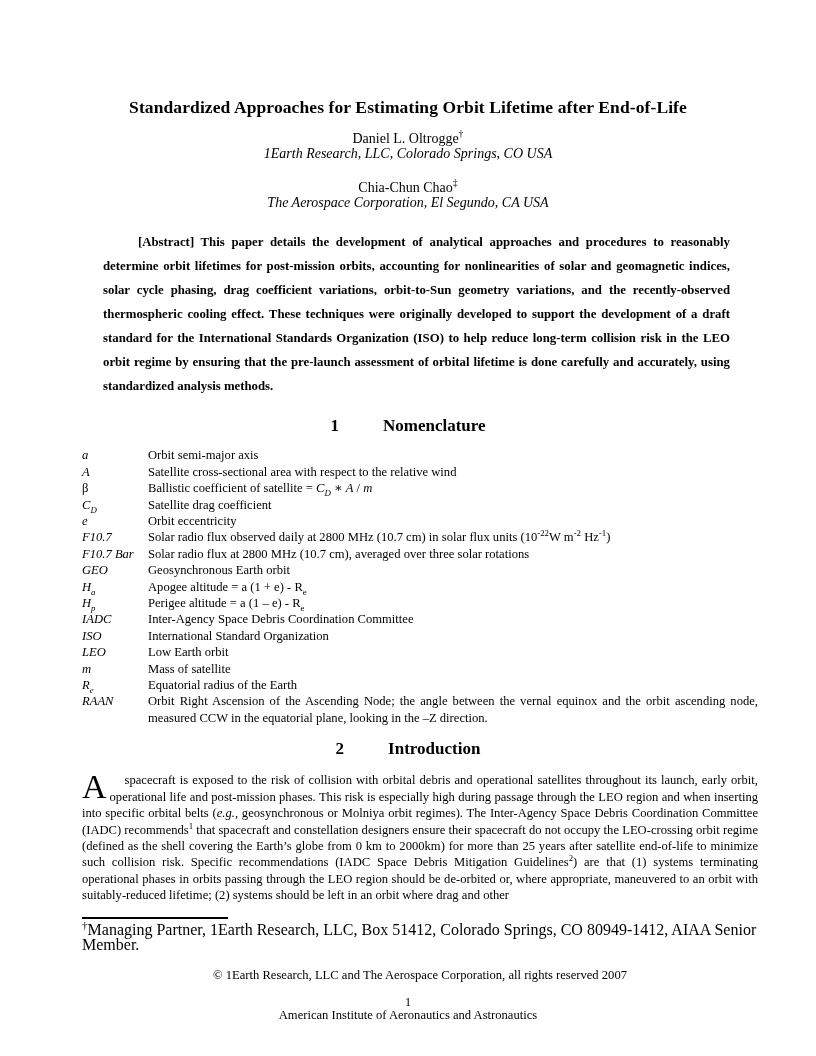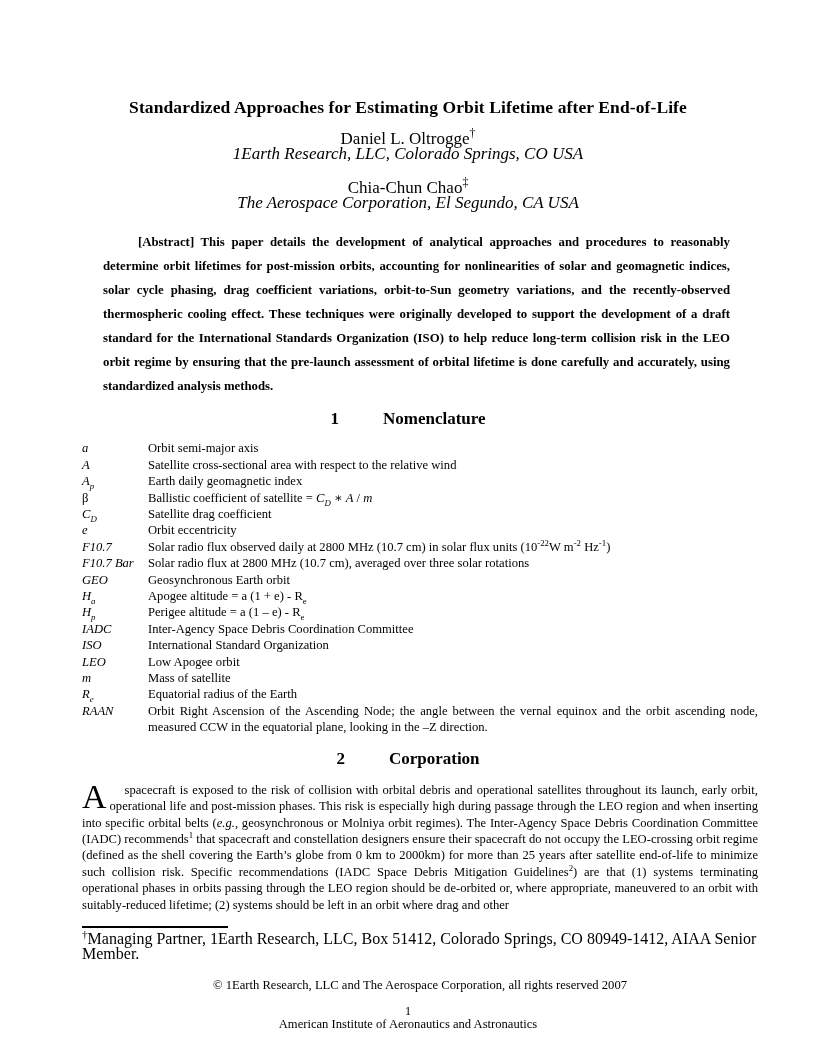--- a/index.html
+++ b/index.html
@@ -15,32 +15,32 @@
     padding:97px 58px 0 82px;
     overflow:hidden;
     position:relative;
   }
   .centered { text-align:center; position:relative; left:-12px; }
 
   .title {
     font-size:17.5px; font-weight:700; letter-spacing:0.1px;
     margin-bottom:14px;
   }
-  .author-block { margin-bottom:20px; font-size:17px; line-height:14.6px; }
+  .author-block { margin-bottom:20px; font-size:14px; line-height:14.6px; }
   .author-affil { font-style:italic; }
 
   .abstract {
     font-weight:700;
     font-size:12.8px; line-height:24px;
     text-align:justify; text-indent:35px;
     margin:13px 28px 0 21px;
   }
 
   .sec-heading { font-size:17px; font-weight:700; }
-  .sec-heading.first { margin-top:11px; margin-bottom:11px; }
+  .sec-heading.first { margin-top:18px; margin-bottom:11px; }
   .sec-heading.second { margin-top:13px; margin-bottom:13px; }
   .sec-num { margin-right:44px; }
 
   .nomenclature { font-size:12.6px; line-height:16.4px; }
   .nomen-row { display:grid; grid-template-columns:58px 1fr; }
   .nomen-sym { font-style:italic; }
   .nomen-def { text-align:justify;margin-left:8px; }
 
   .intro {
     font-size:12.6px; line-height:16.4px;
@@ -93,24 +93,20 @@
   <div class="nomenclature" id="nomenclature">
       <div class="nomen-row">
         <span class="nomen-sym">a</span>
         <span class="nomen-def">Orbit semi-major axis</span>
       </div>
       <div class="nomen-row">
         <span class="nomen-sym">A</span>
         <span class="nomen-def">Satellite cross-sectional area with respect to the relative wind</span>
       </div>
       <div class="nomen-row">
-        <span class="nomen-sym">A<sub>p</sub></span>
-        <span class="nomen-def">Earth daily geomagnetic index</span>
-      </div>
-      <div class="nomen-row">
         <span class="nomen-sym"><span style="font-style:normal">β</span></span>
         <span class="nomen-def">Ballistic coefficient of satellite = <i>C<sub>D</sub></i> ∗ <i>A</i> / <i>m</i></span>
       </div>
       <div class="nomen-row">
         <span class="nomen-sym">C<sub>D</sub></span>
         <span class="nomen-def">Satellite drag coefficient</span>
       </div>
       <div class="nomen-row">
         <span class="nomen-sym">e</span>
         <span class="nomen-def">Orbit eccentricity</span>
@@ -138,38 +134,38 @@
       <div class="nomen-row">
         <span class="nomen-sym">IADC</span>
         <span class="nomen-def">Inter-Agency Space Debris Coordination Committee</span>
       </div>
       <div class="nomen-row">
         <span class="nomen-sym">ISO</span>
         <span class="nomen-def">International Standard Organization</span>
       </div>
       <div class="nomen-row">
         <span class="nomen-sym">LEO</span>
-        <span class="nomen-def">Low Apogee orbit</span>
+        <span class="nomen-def">Low Earth orbit</span>
       </div>
       <div class="nomen-row">
         <span class="nomen-sym">m</span>
         <span class="nomen-def">Mass of satellite</span>
       </div>
       <div class="nomen-row">
         <span class="nomen-sym">R<sub>e</sub></span>
         <span class="nomen-def">Equatorial radius of the Earth</span>
       </div>
       <div class="nomen-row">
         <span class="nomen-sym">RAAN</span>
         <span class="nomen-def">Orbit Right Ascension of the Ascending Node; the angle between the vernal equinox and the orbit ascending node, measured CCW in the equatorial plane, looking in the –Z direction.</span>
       </div>
     </div>
 
   <div class="sec-heading second centered">
-    <span class="sec-num">2</span><span>Corporation</span>
+    <span class="sec-num">2</span><span>Introduction</span>
   </div>
 
   <p class="intro"><span class="dropcap">A</span><span class="dc-gap"></span><span>spacecraft is exposed to the risk of collision with orbital debris and operational satellites throughout its launch, early orbit, operational life and post-mission phases.  This risk is especially high during passage through the LEO region and when inserting into specific orbital belts (<i>e.g.</i>, geosynchronous or Molniya orbit regimes).  The Inter-Agency Space Debris Coordination Committee (IADC) recommends<sup>1</sup> that spacecraft and constellation designers ensure their spacecraft do not occupy the LEO-crossing orbit regime (defined as the shell covering the Earth’s globe from 0 km to 2000km) for more than 25 years after satellite end-of-life to minimize such collision risk.  Specific recommendations (IADC Space Debris Mitigation Guidelines<sup>2</sup>) are that (1) systems terminating operational phases in orbits passing through the LEO region should be de-orbited or, where appropriate, maneuvered to an orbit with suitably-reduced lifetime; (2) systems should be left in an orbit where drag and other</span></p>
 
   <div class="footnote-rule"></div>
 
   <div class="footnotes" id="footnotes">
       <div class="footnote-item"><sup>†</sup>Managing Partner, 1Earth Research, LLC, Box 51412, Colorado Springs, CO 80949-1412, AIAA Senior Member.</div>
     </div>
 

